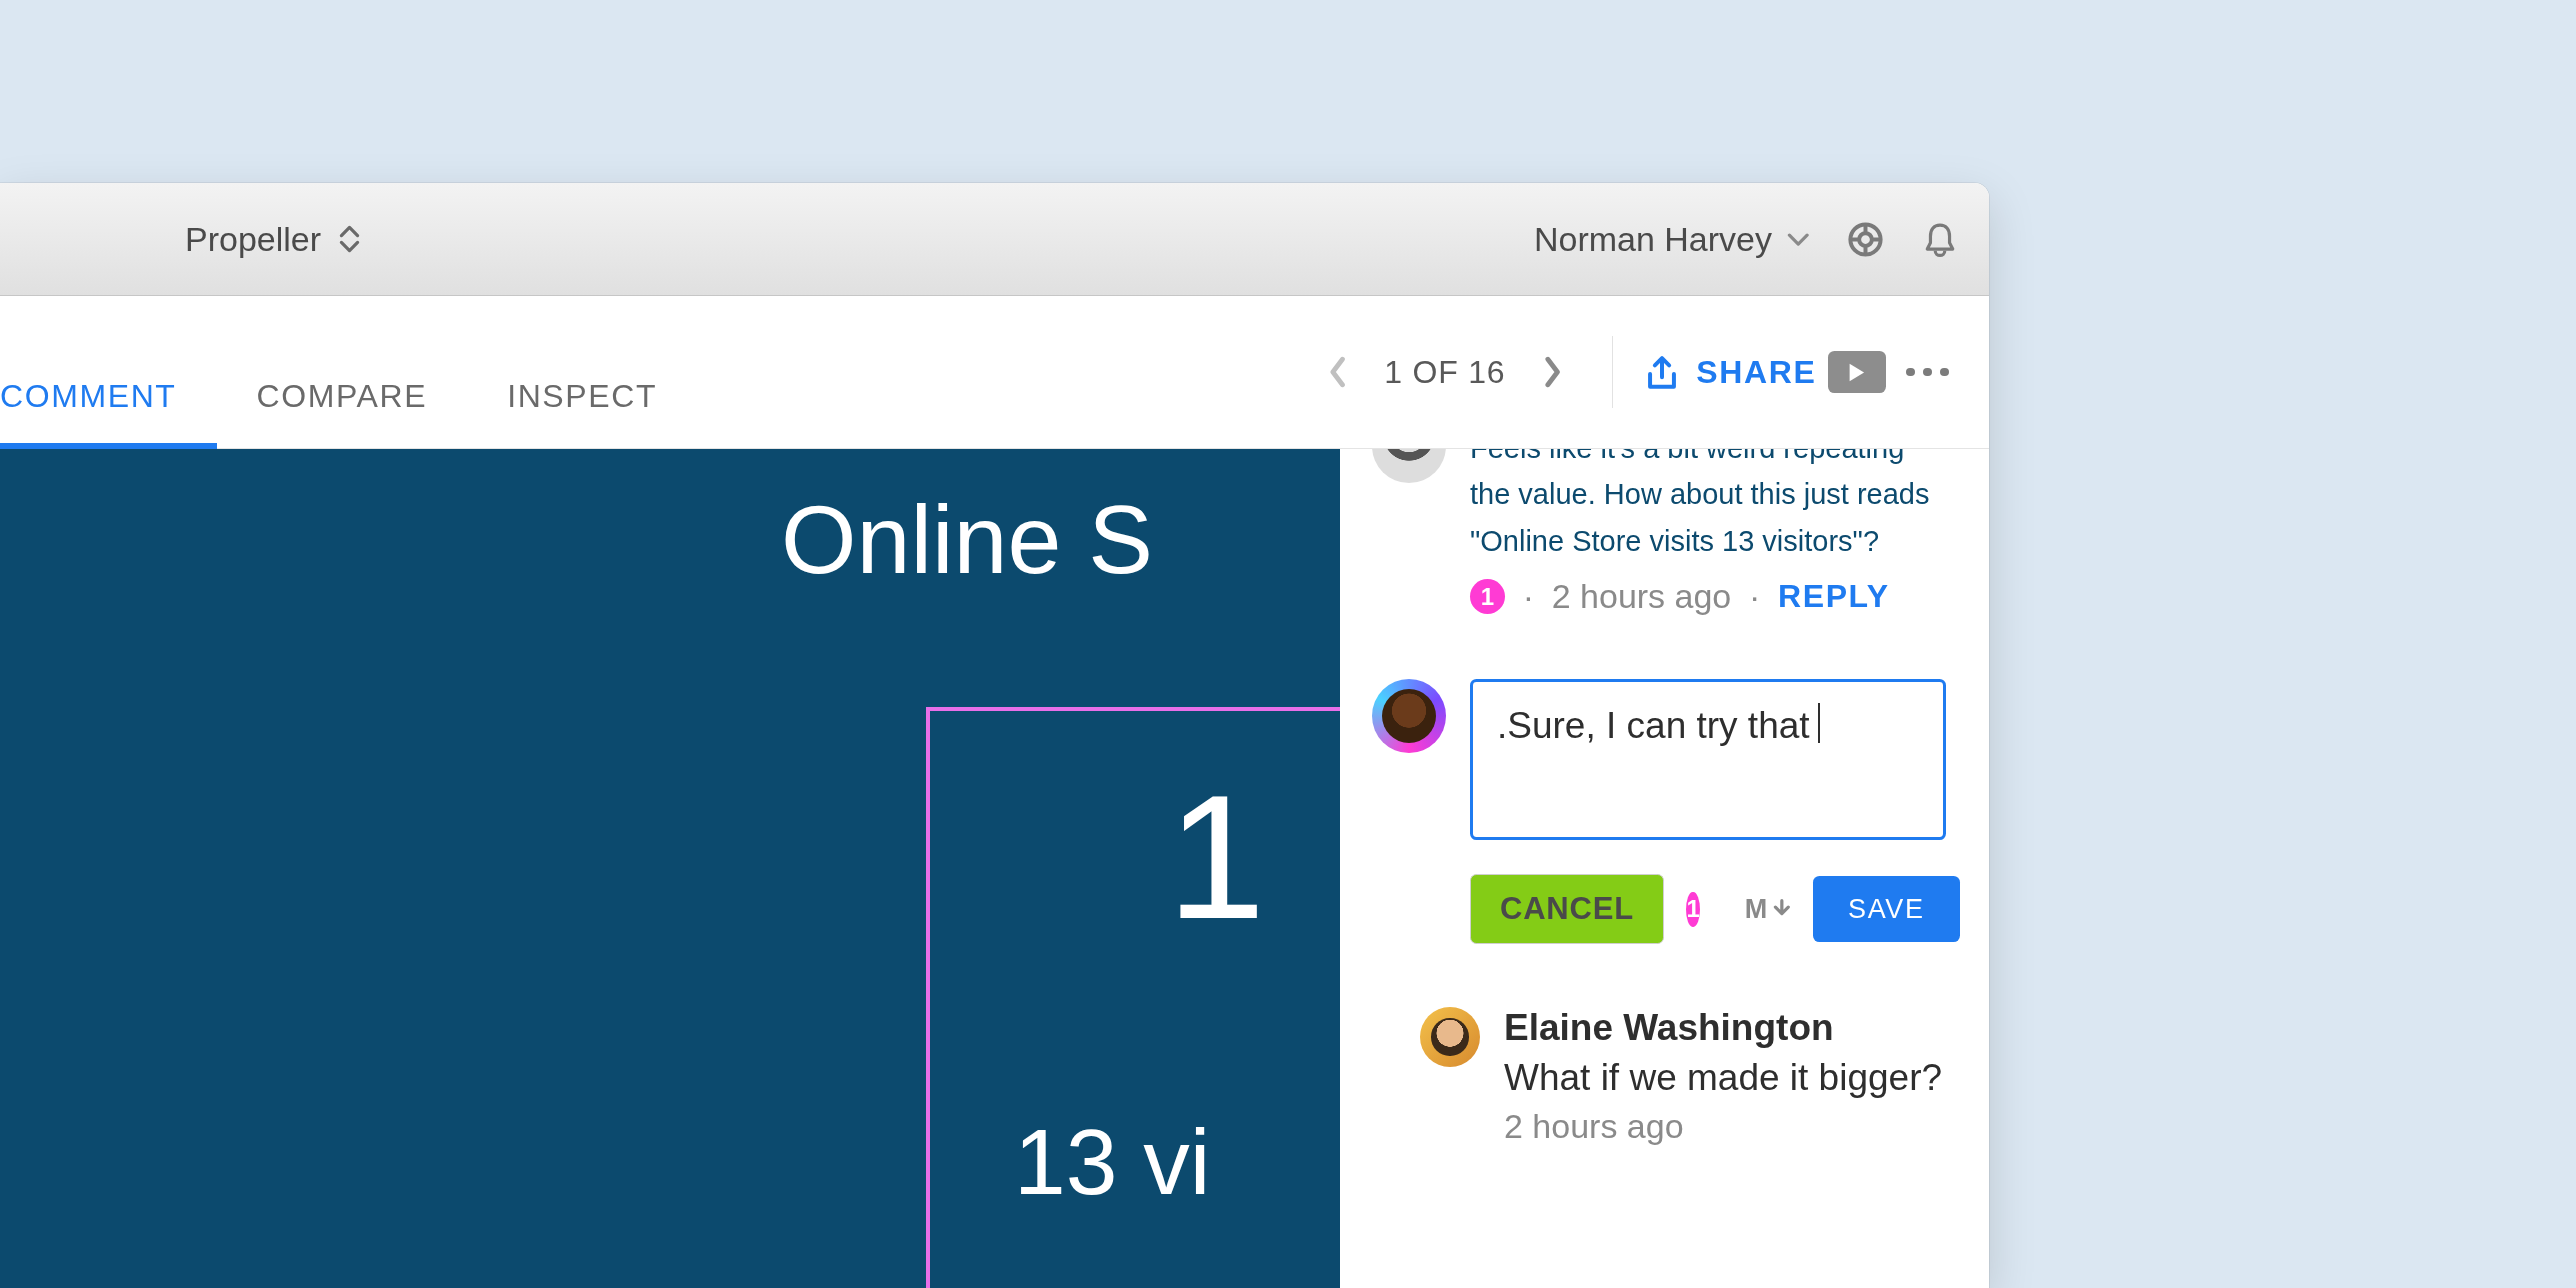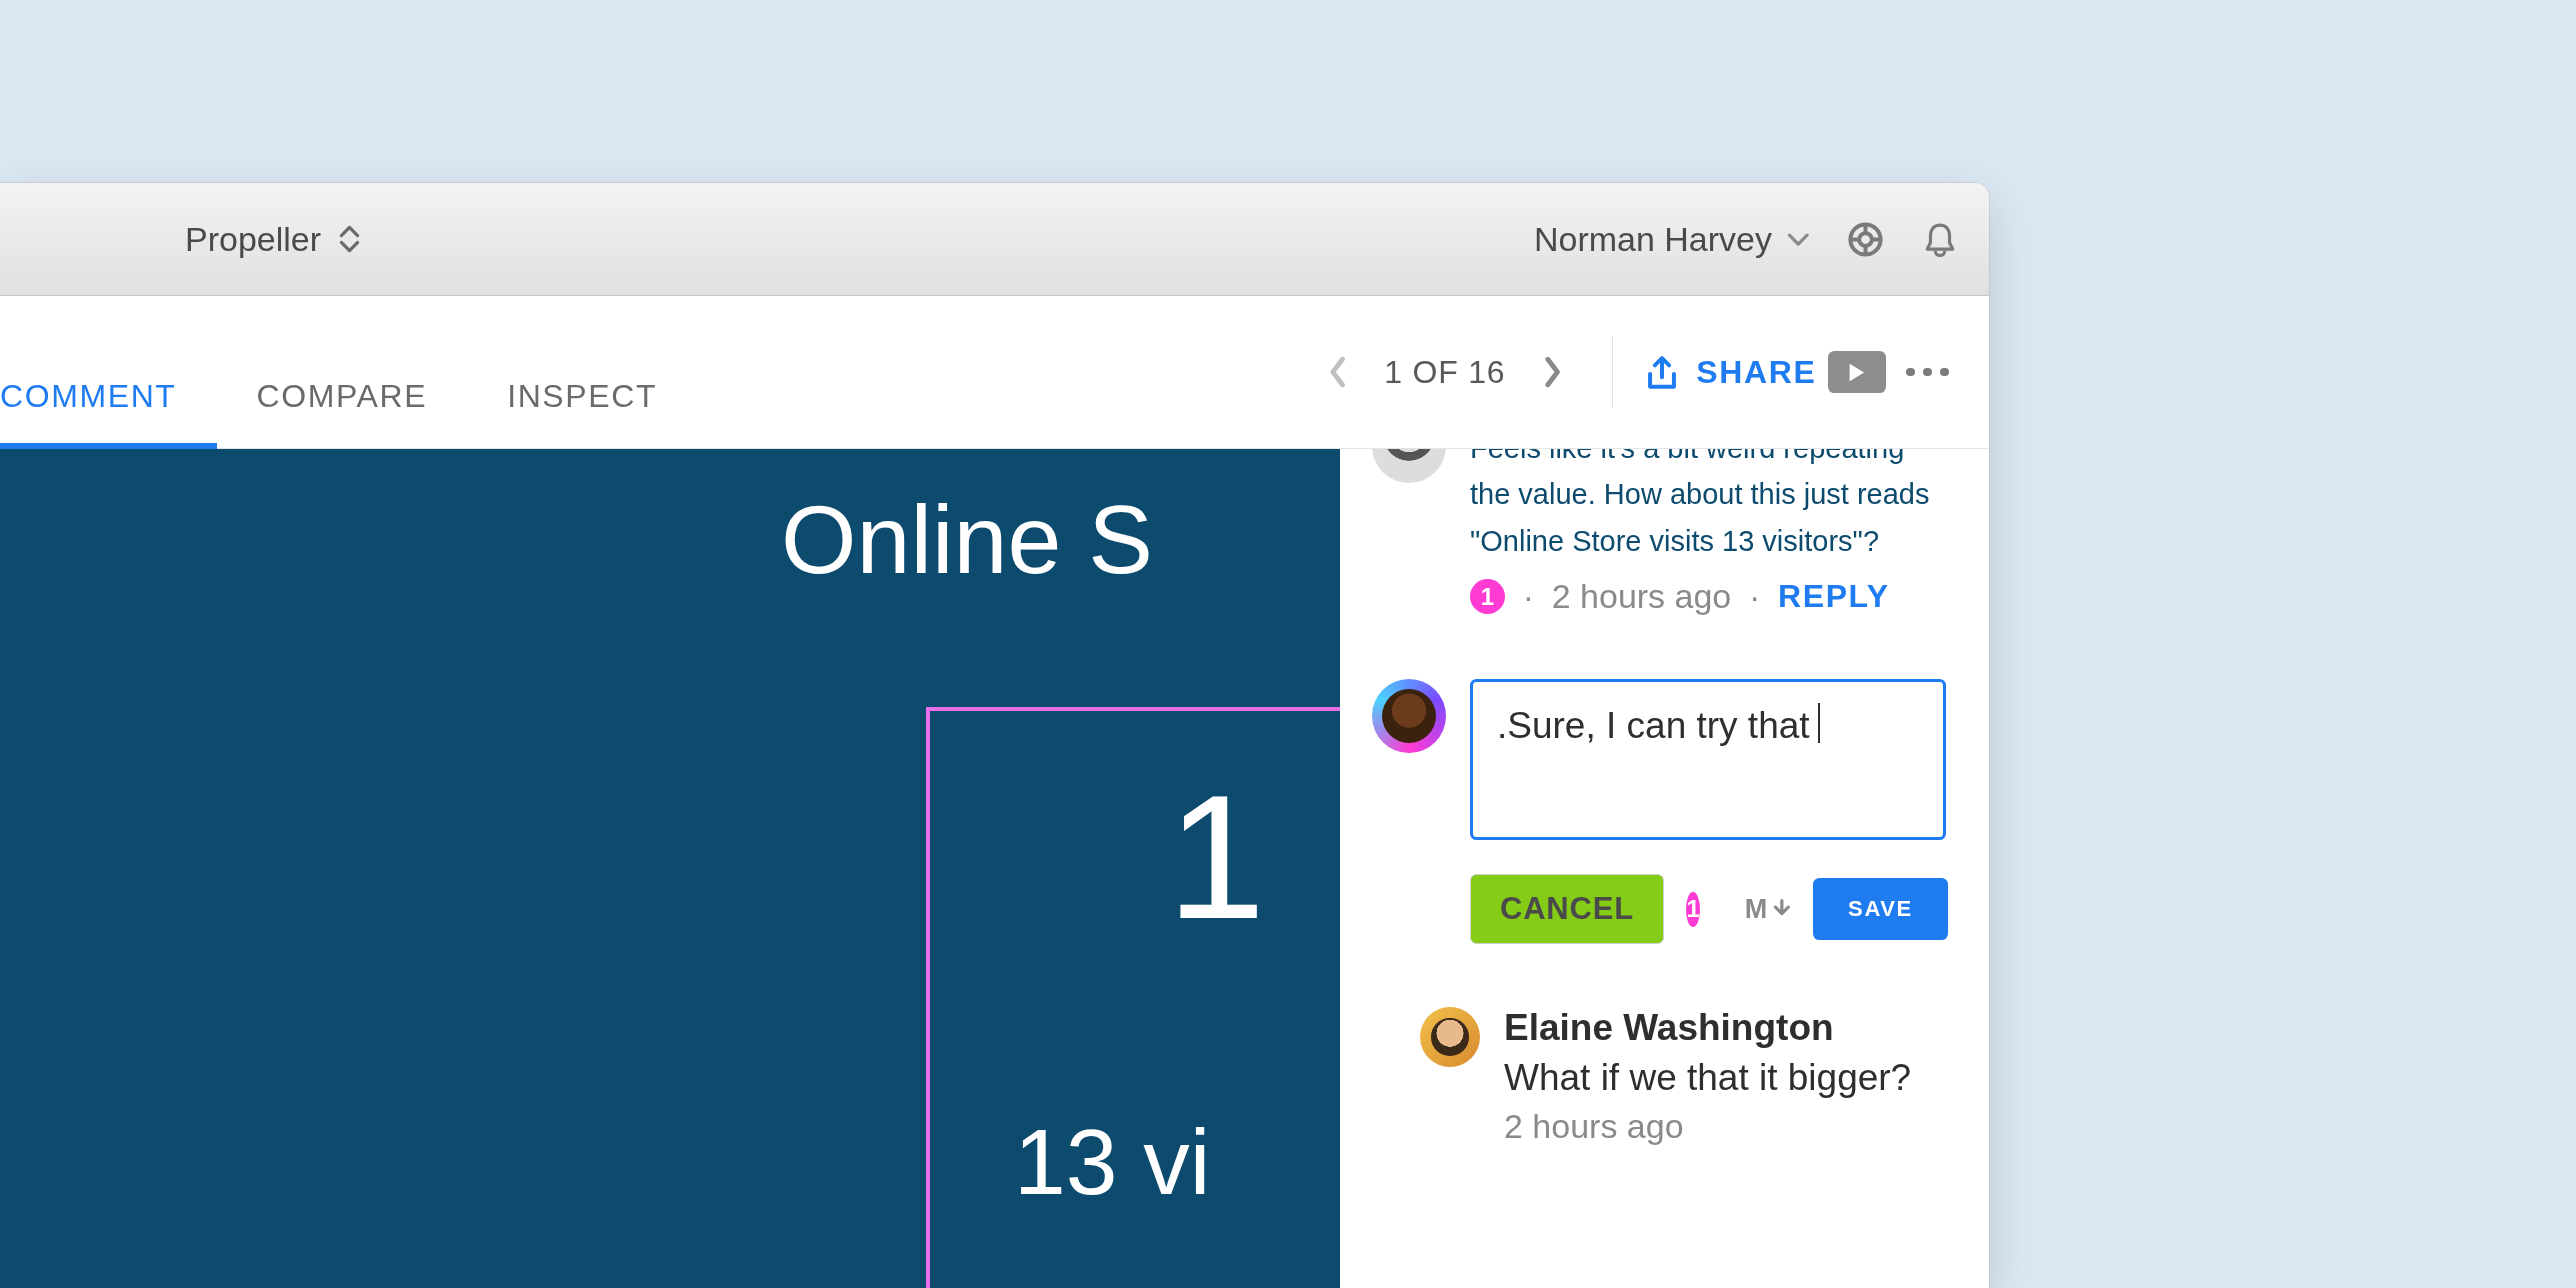--- a/index.html
+++ b/index.html
@@ -153,21 +153,21 @@
 
   .compose-actions { display:flex; align-items:center; margin-top: 34px; margin-left: 98px; gap: 22.5px;}
   .cancel-btn {
     border: 1.6px solid #cfcfcf; background: #84cc16; border-radius: 6.4px; padding: 16px 29px;
     font-size: 31px; font-weight: 600; letter-spacing: 0.8px; color: #4a4a4a; cursor:pointer;
   }
   .actions-spacer { flex:1; }
   .md-icon { display:flex; align-items:center; gap:4.8px; color:#8a8a8a; font-size: 27px; font-weight:700; letter-spacing:0.8px; }
   .save-btn {
     background:#1f7bf0; color:#fff; border:none; border-radius:6.4px;
-    padding: 17.7px 35px; font-size: 22px; font-weight: 700; letter-spacing: 1.6px; cursor:pointer;
+    padding: 17.7px 35px; font-size: 27px; font-weight: 400; letter-spacing: 1.6px; cursor:pointer;
   }
 
   .thread2 { display:flex; gap: 24px; margin-top: 63px; margin-left: 48px;}
   .thread2 .name { font-size: 37px; font-weight: 700; color:#2e2e2e; }
   .thread2 .text { font-size: 37px; color:#2e2e2e; margin-top: 8px;}
   .thread2 .time { font-size: 34px; color:#8a8a8a; margin-top: 8px;}
 </style>
 </head>
 <body>
 
@@ -299,21 +299,21 @@
               <path d="M11 2 L11 18 M11 18 L3 10 M11 18 L19 10" fill="none" stroke="#8a8a8a" stroke-width="4" stroke-linecap="round" stroke-linejoin="round"></path>
             </svg>
         </div>
         <button class="save-btn">SAVE</button>
       </div>
 
       <div class="thread2">
         <div class="avatar small color2"></div>
         <div>
           <div class="name">Elaine Washington</div>
-          <div class="text">What if we that it bigger?</div>
+          <div class="text">What if we made it bigger?</div>
           <div class="time">2 hours ago</div>
         </div>
       </div>
 
     </div>
   </div>
 
 </div>
 
 

